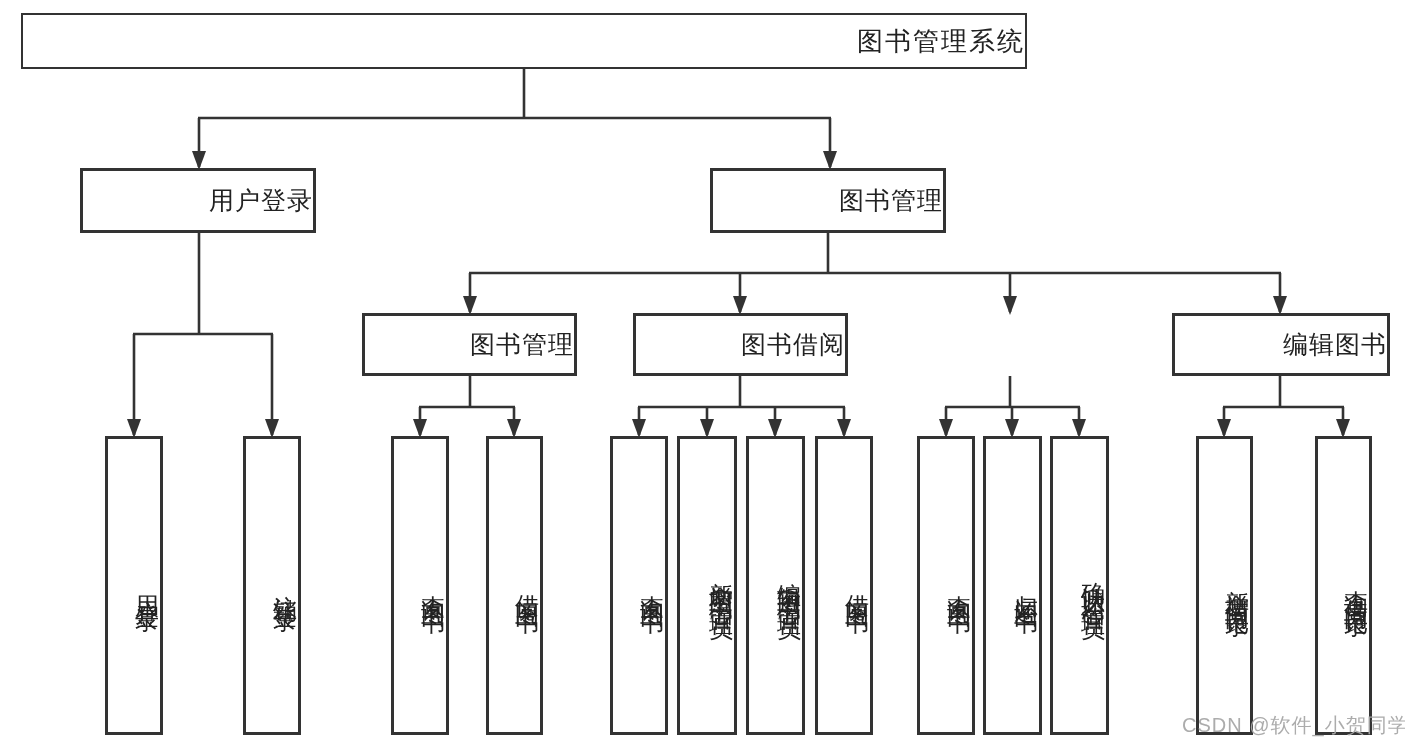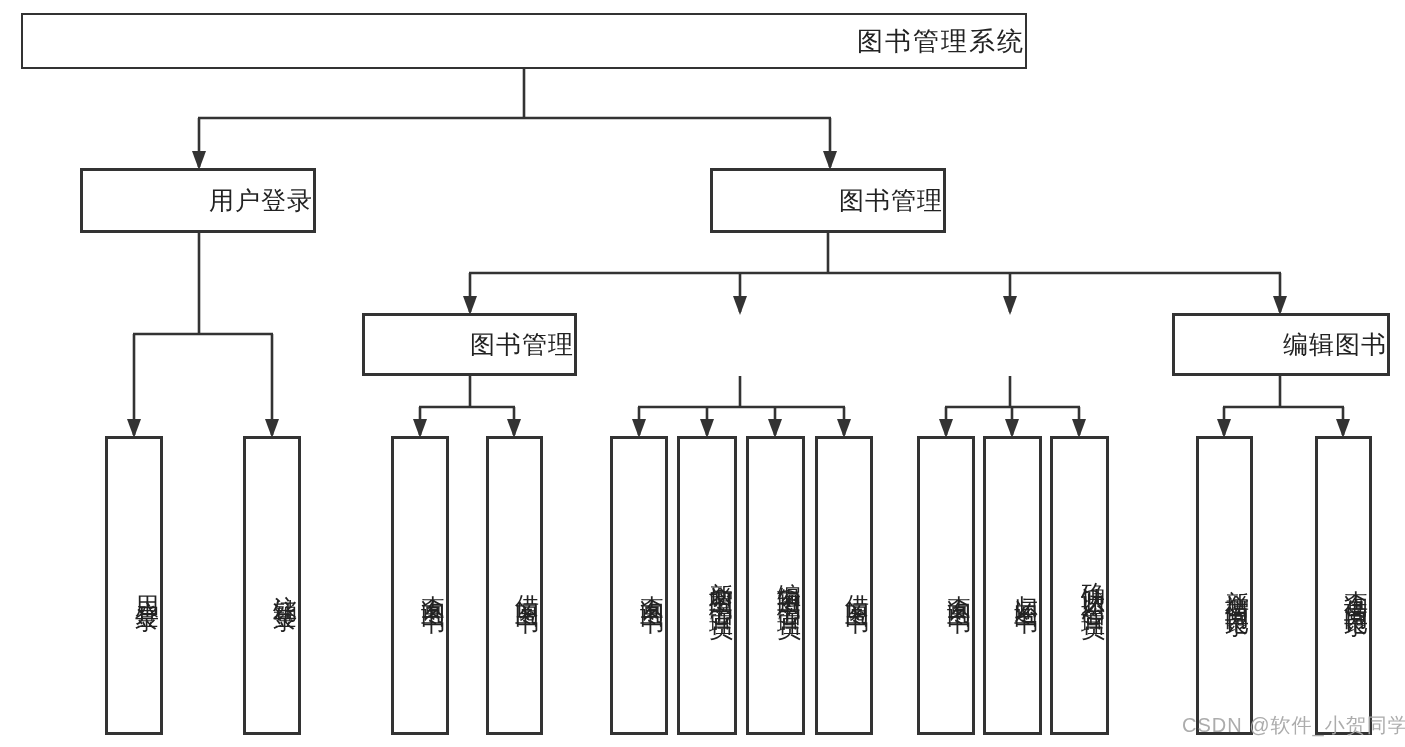--- a/index.html
+++ b/index.html
@@ -119,20 +119,23 @@
   <div class="node lvl-h" style="left:80px;top:168px;width:236px;height:65px;">
     <span>用户登录</span>
   </div>
   <div class="node lvl-h" style="left:710px;top:168px;width:236px;height:65px;">
     <span>图书管理</span>
   </div>
 
   <div class="node lvl-h" style="left:362px;top:313px;width:215px;height:63px;">
     <span>图书管理</span>
   </div>
+  <div class="node lvl-h" style="left:633px;top:313px;width:215px;height:63px;">
+    <span>图书借阅</span>
+  </div>
   <div class="node lvl-h" style="left:1172px;top:313px;width:218px;height:63px;">
     <span>编辑图书</span>
   </div>
 
   <div class="node lvl-v" style="left:105px;top:436px;width:58px;height:299px;">
     <span class="vtxt">用户登录</span>
   </div>
   <div class="node lvl-v" style="left:243px;top:436px;width:58px;height:299px;">
     <span class="vtxt">注销登录</span>
   </div>

